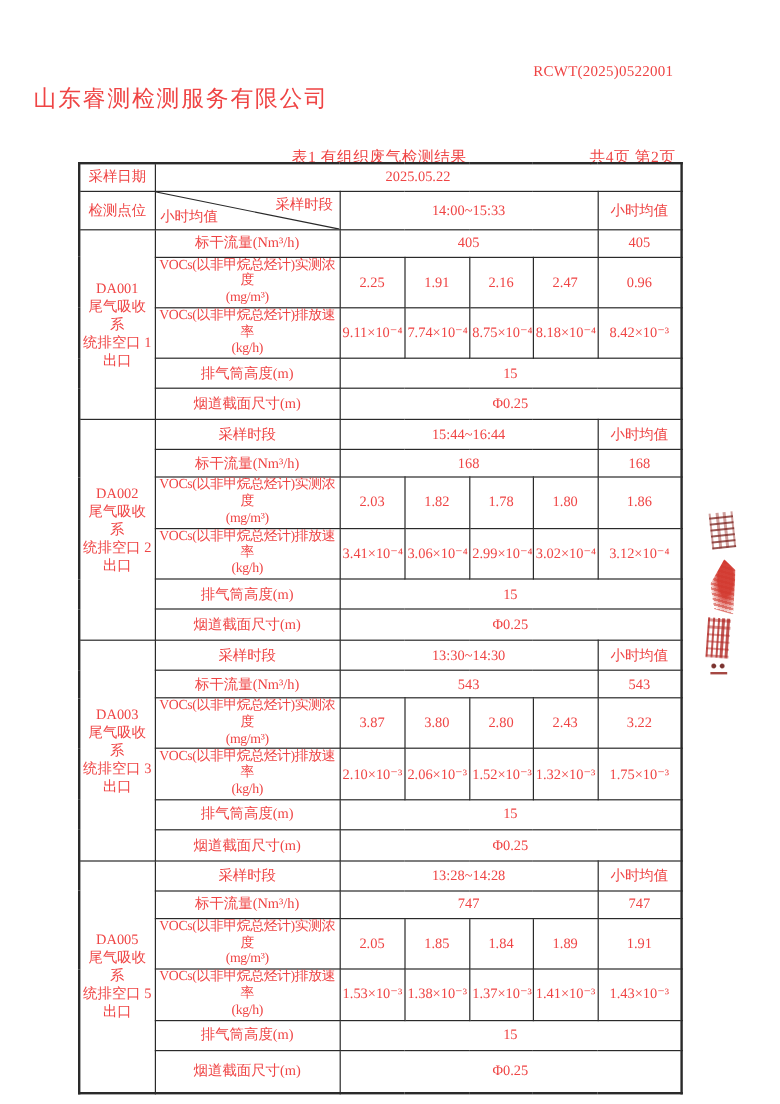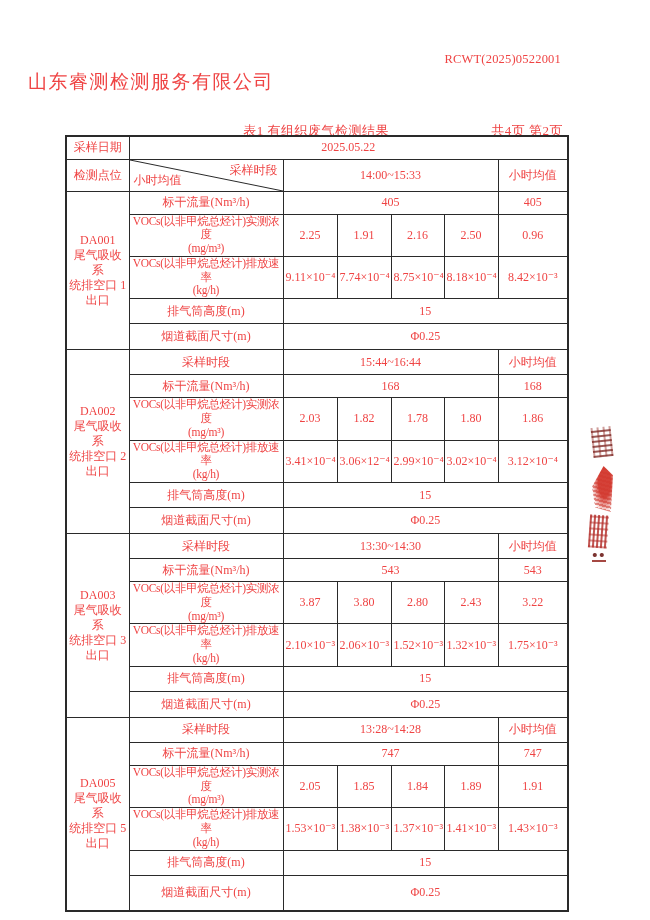--- a/index.html
+++ b/index.html
@@ -107,21 +107,21 @@
       <td>标干流量(Nm³/h)</td>
       <td colspan="4">405</td>
       <td>405</td>
     </tr>
     <tr class="h28">
       <td class="pre lbl2">VOCs(以非甲烷总烃计)实测浓度
 (mg/m³)</td>
       <td>2.25</td>
       <td>1.91</td>
       <td>2.16</td>
-      <td>2.50</td>
+      <td>2.47</td>
       <td>0.96</td>
     </tr>
     <tr class="h27">
       <td class="pre lbl2">VOCs(以非甲烷总烃计)排放速率
 (kg/h)</td>
       <td>9.11×10⁻⁴</td>
       <td>7.74×10⁻⁴</td>
       <td>8.75×10⁻⁴</td>
       <td>8.18×10⁻⁴</td>
       <td>8.42×10⁻³</td>
@@ -155,21 +155,21 @@
       <td>2.03</td>
       <td>1.82</td>
       <td>1.78</td>
       <td>1.80</td>
       <td>1.86</td>
     </tr>
     <tr class="h27">
       <td class="pre lbl2">VOCs(以非甲烷总烃计)排放速率
 (kg/h)</td>
       <td>3.41×10⁻⁴</td>
-      <td>3.06×12⁻⁴</td>
+      <td>3.06×10⁻⁴</td>
       <td>2.99×10⁻⁴</td>
       <td>3.02×10⁻⁴</td>
       <td>3.12×10⁻⁴</td>
     </tr>
     <tr class="h25">
       <td>排气筒高度(m)</td>
       <td colspan="5">15</td>
     </tr>
     <tr class="h26">
       <td>烟道截面尺寸(m)</td>

